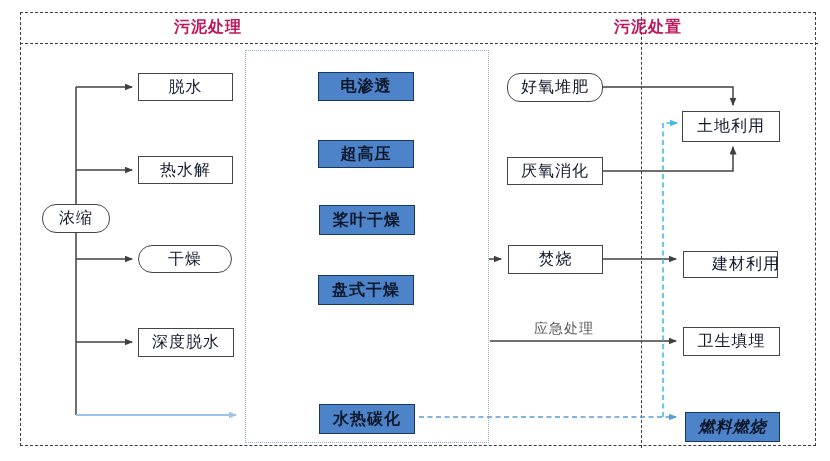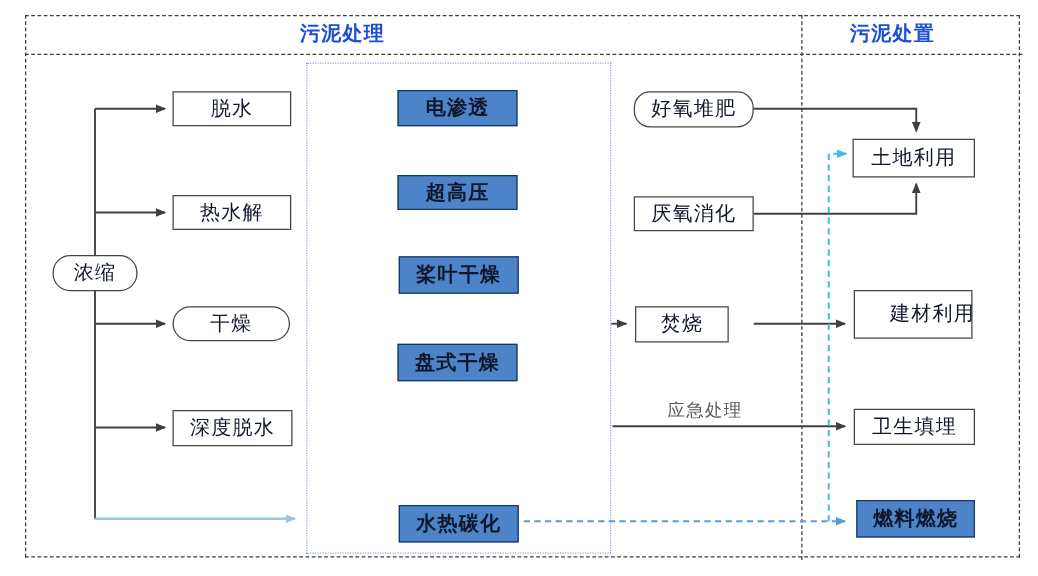--- a/index.html
+++ b/index.html
@@ -14,22 +14,22 @@
   }
   .header-divider{
     position:absolute;left:20px;top:43px;width:798px;height:0;
     border-top:1.6px dashed #3c3c3c;
   }
   .section-divider{
     position:absolute;left:641px;top:12px;width:0;height:436px;
     border-left:1.6px dashed #3c3c3c;
   }
   .section-title{
-    position:absolute;top:17px;width:200px;text-align:center;
-    font-size:16px;font-weight:700;color:#1d4ed8;letter-spacing:1px;
+    position:absolute;top:17px;width:200px;
+    font-size:16px;font-weight:700;color:#be185d;letter-spacing:1px;
   }
   .title-left{left:174px;}
   .title-right{left:614px;}
   .tech-panel{
     position:absolute;left:245px;top:50px;width:244px;height:393px;
     border:1.5px dotted #8FAADC;box-sizing:border-box;background:transparent;
   }
   .node{
     position:absolute;display:flex;align-items:center;justify-content:center;
     background:#ffffff;border:1.5px solid #454545;box-sizing:border-box;
@@ -100,22 +100,22 @@
   <div class="node" style="left:138px;top:328px;width:96px;height:29px;">深度脱水</div>
 
   <div class="node blue" style="left:318px;top:72px;width:96px;height:29px;">电渗透</div>
   <div class="node blue" style="left:318px;top:140px;width:96px;height:28px;">超高压</div>
   <div class="node blue" style="left:319px;top:205px;width:96px;height:30px;">桨叶干燥</div>
   <div class="node blue" style="left:318px;top:275px;width:96px;height:30px;">盘式干燥</div>
   <div class="node blue" style="left:319px;top:404px;width:96px;height:30px;">水热碳化</div>
 
   <div class="node" style="left:507px;top:73px;width:96px;height:29px;border-radius:13px;">好氧堆肥</div>
   <div class="node" style="left:507px;top:157px;width:96px;height:28px;">厌氧消化</div>
-  <div class="node" style="left:508px;top:245px;width:75px;height:29px;">焚烧</div>
+  <div class="node" style="left:508px;top:245px;width:95px;height:29px;">焚烧</div>
 
   <div class="node" style="left:682px;top:111px;width:98px;height:31px;">土地利用</div>
-  <div class="node" style="left:683px;top:232px;width:95px;height:39px;padding-left:31px;">建材利用</div>
+  <div class="node" style="left:683px;top:251px;width:95px;height:27px;padding-left:31px;">建材利用</div>
   <div class="node" style="left:683px;top:327px;width:97px;height:29px;">卫生填埋</div>
-  <div class="node blue" style="left:685px;top:400px;width:95px;height:30px;">燃料燃烧</div>
+  <div class="node blue" style="left:685px;top:412px;width:95px;height:30px;font-style:italic;">燃料燃烧</div>
 
   <div class="emergency-label">应急处理</div>
 
 </div>
 
 </body></html>

